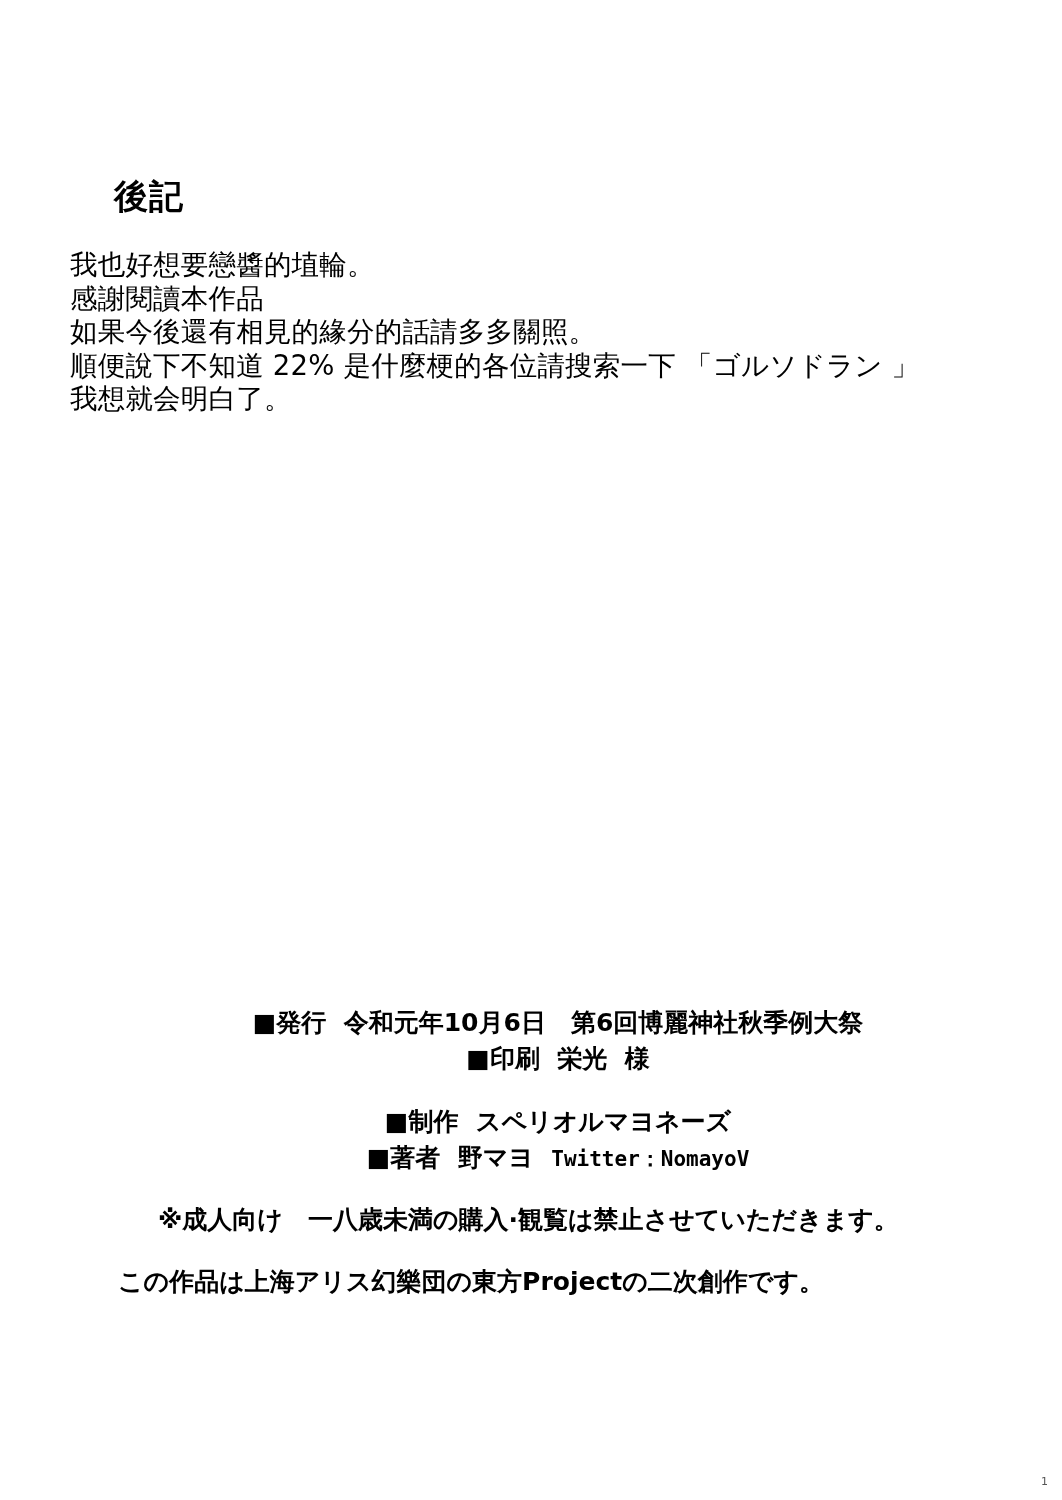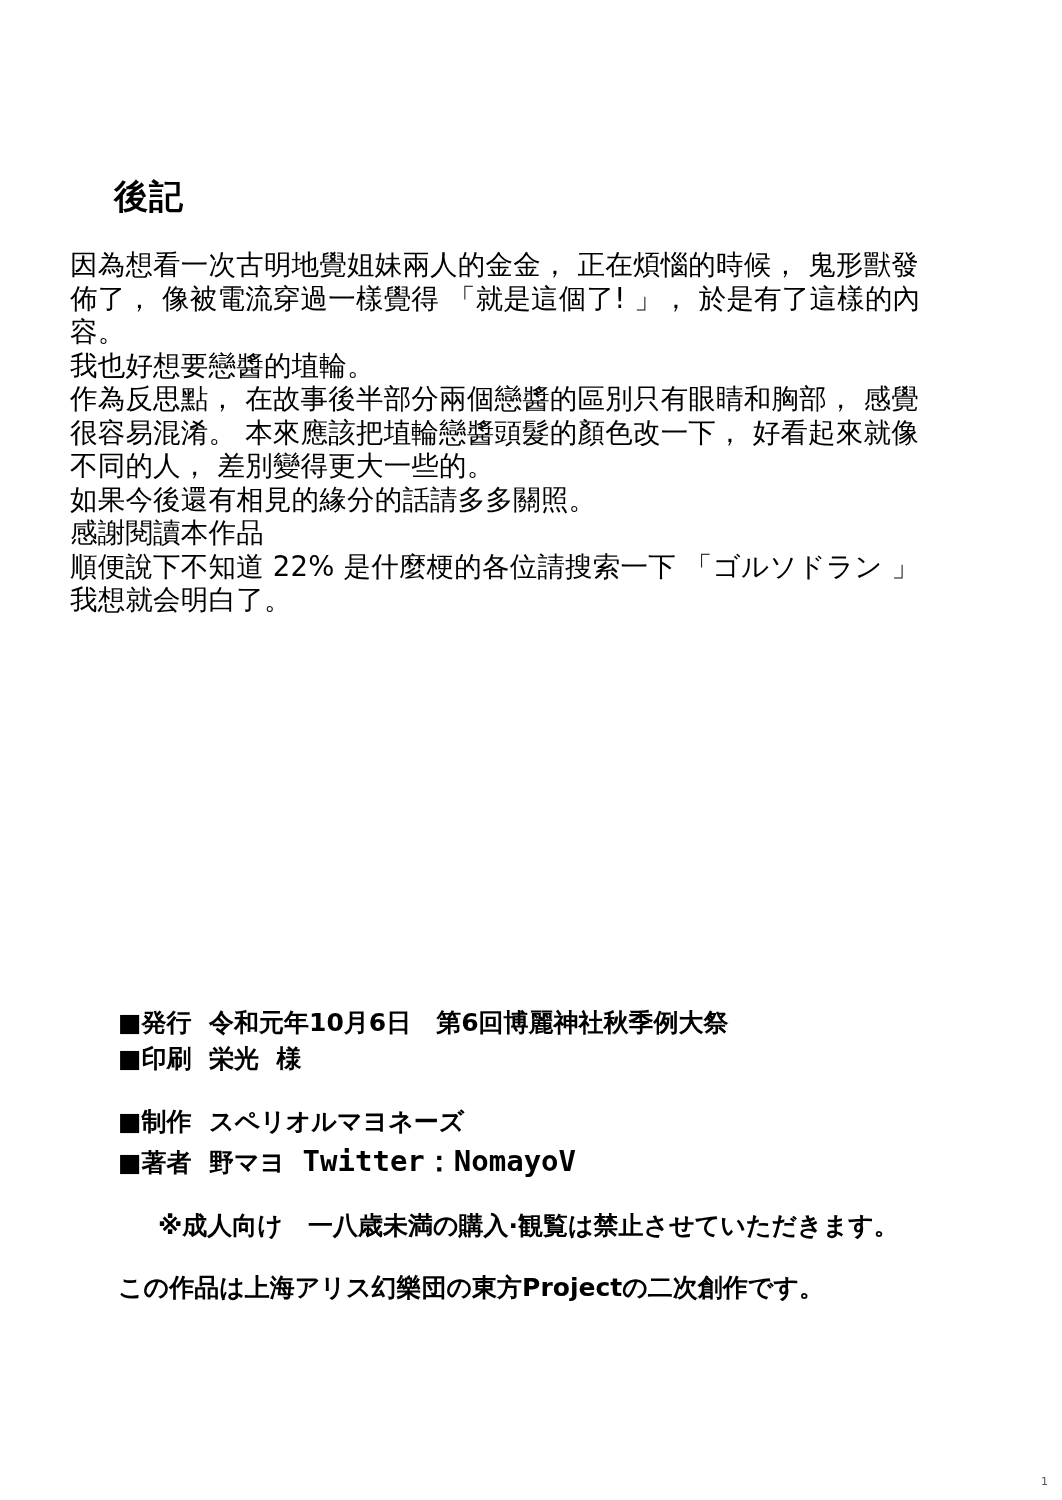--- a/index.html
+++ b/index.html
@@ -42,57 +42,56 @@
     position: absolute;
     left: 118px;
     top: 1005px;
     width: 880px;
     font-size: 25px;
     line-height: 1.45;
     font-weight: bold;
   }
   .colophon .line {
     white-space: pre;
+    text-align: center;
   }
   .gap-md { height: 26px; }
   .notice {
     font-weight: bold;
     font-size: 25px;
     margin-left: 40px;
   }
   .credit {
     font-weight: bold;
     font-size: 25px;
   }
   .mono {
     font-family: "DejaVu Sans Mono", "Liberation Mono", monospace;
     font-weight: bold;
-    font-size: 29px;
+    font-size: 21px;
   }
   .page-number {
     position: absolute;
     right: 14px;
     bottom: 12px;
     font-size: 11px;
     color: #555555;
   }
 </style>
 </head>
 <body>
 
 <div class="page">
 
   <div class="afterword-title">後記</div>
 
   <div class="body-block">
-    <p>因為想看一次古明地覺姐妹兩人的金金， 正在煩惱的時候， 鬼形獸發佈了， 像被電流穿過一樣覺得 「就是這個了! 」， 於是有了這樣的內容。</p>
     <p>我也好想要戀醬的埴輪。</p>
-    <p>作為反思點， 在故事後半部分兩個戀醬的區別只有眼睛和胸部， 感覺很容易混淆。 本來應該把埴輪戀醬頭髮的顏色改一下， 好看起來就像不同的人， 差別變得更大一些的。</p>
+    <p>感謝閱讀本作品</p>
     <p>如果今後還有相見的緣分的話請多多關照。</p>
-    <p>感謝閱讀本作品</p>
     <p>順便說下不知道 22% 是什麼梗的各位請搜索一下 「ゴルソドラン 」 我想就会明白了。</p>
   </div>
 
   <div class="colophon">
     <div class="line">■発行  令和元年10月6日　第6回博麗神社秋季例大祭</div>
     <div class="line">■印刷  栄光  様</div>
     <div class="gap-md"></div>
     <div class="line">■制作  スペリオルマヨネーズ</div>
     <div class="line"><span>■著者  野マヨ  </span><span class="mono">Twitter：NomayoV</span></div>
     <div class="gap-md"></div>

